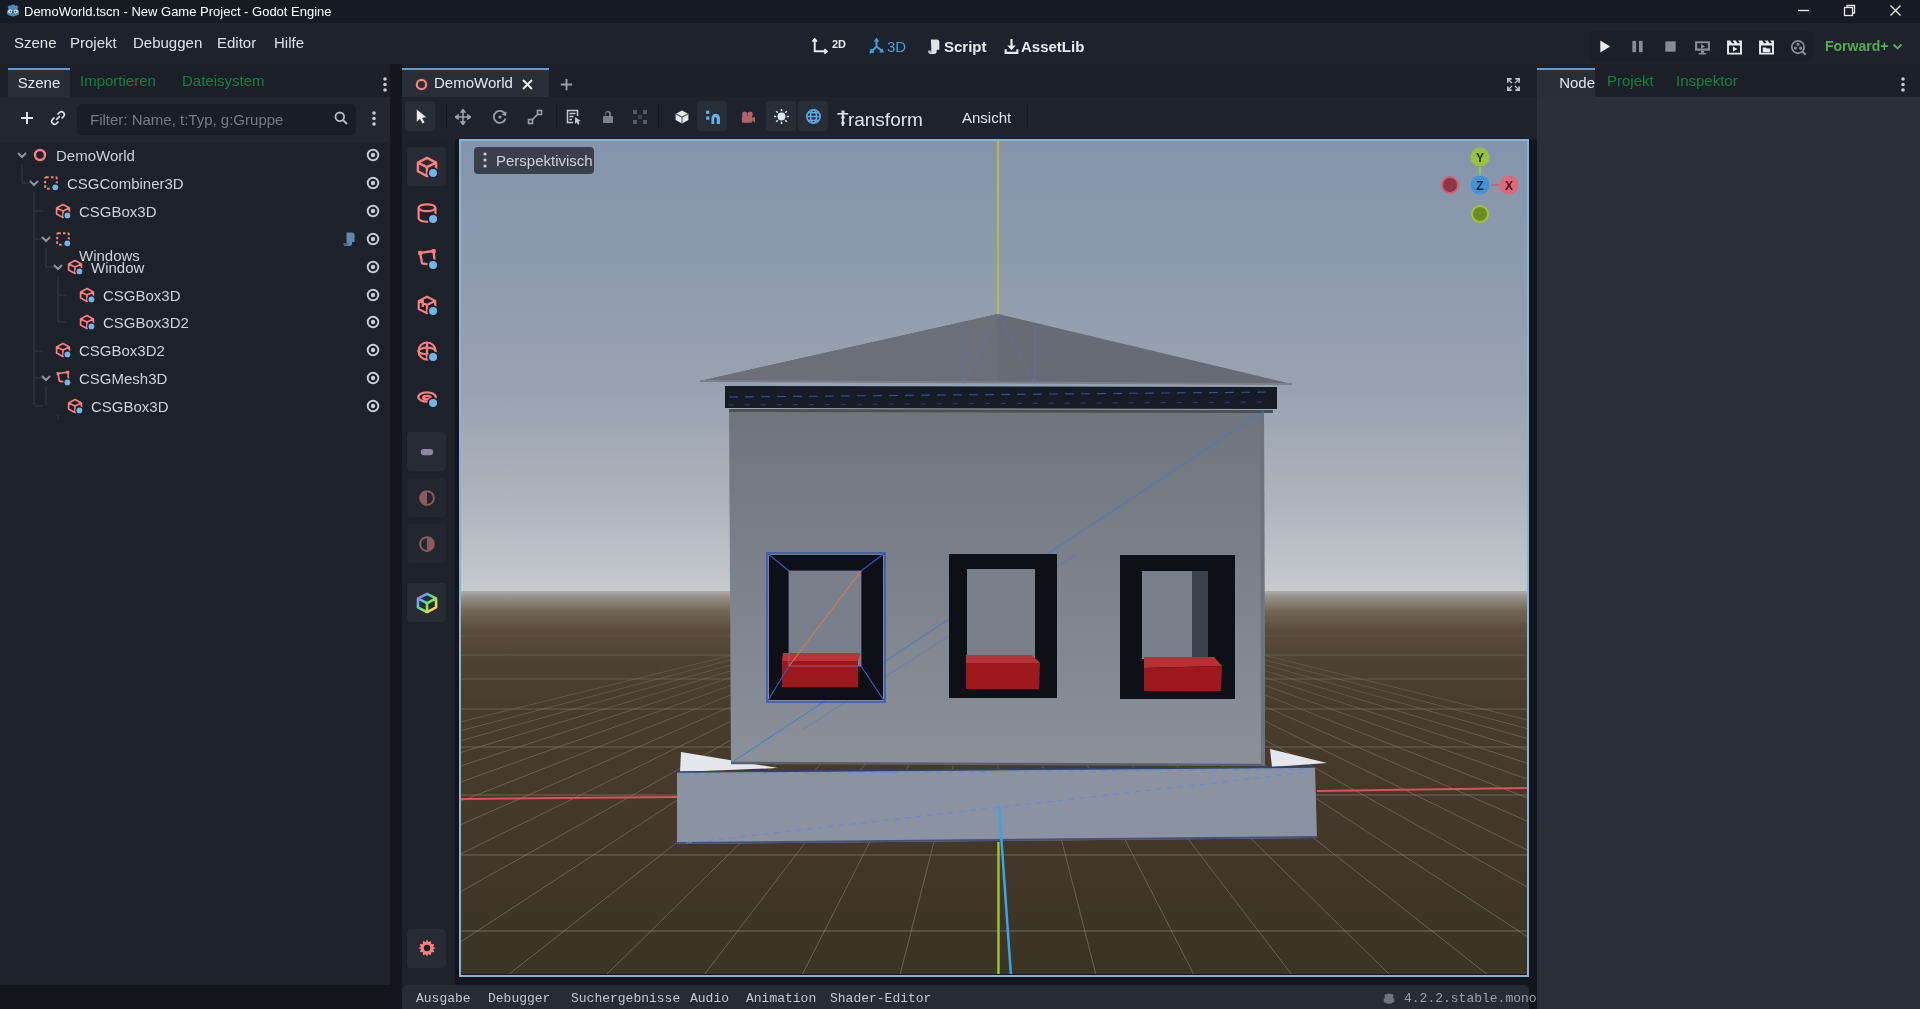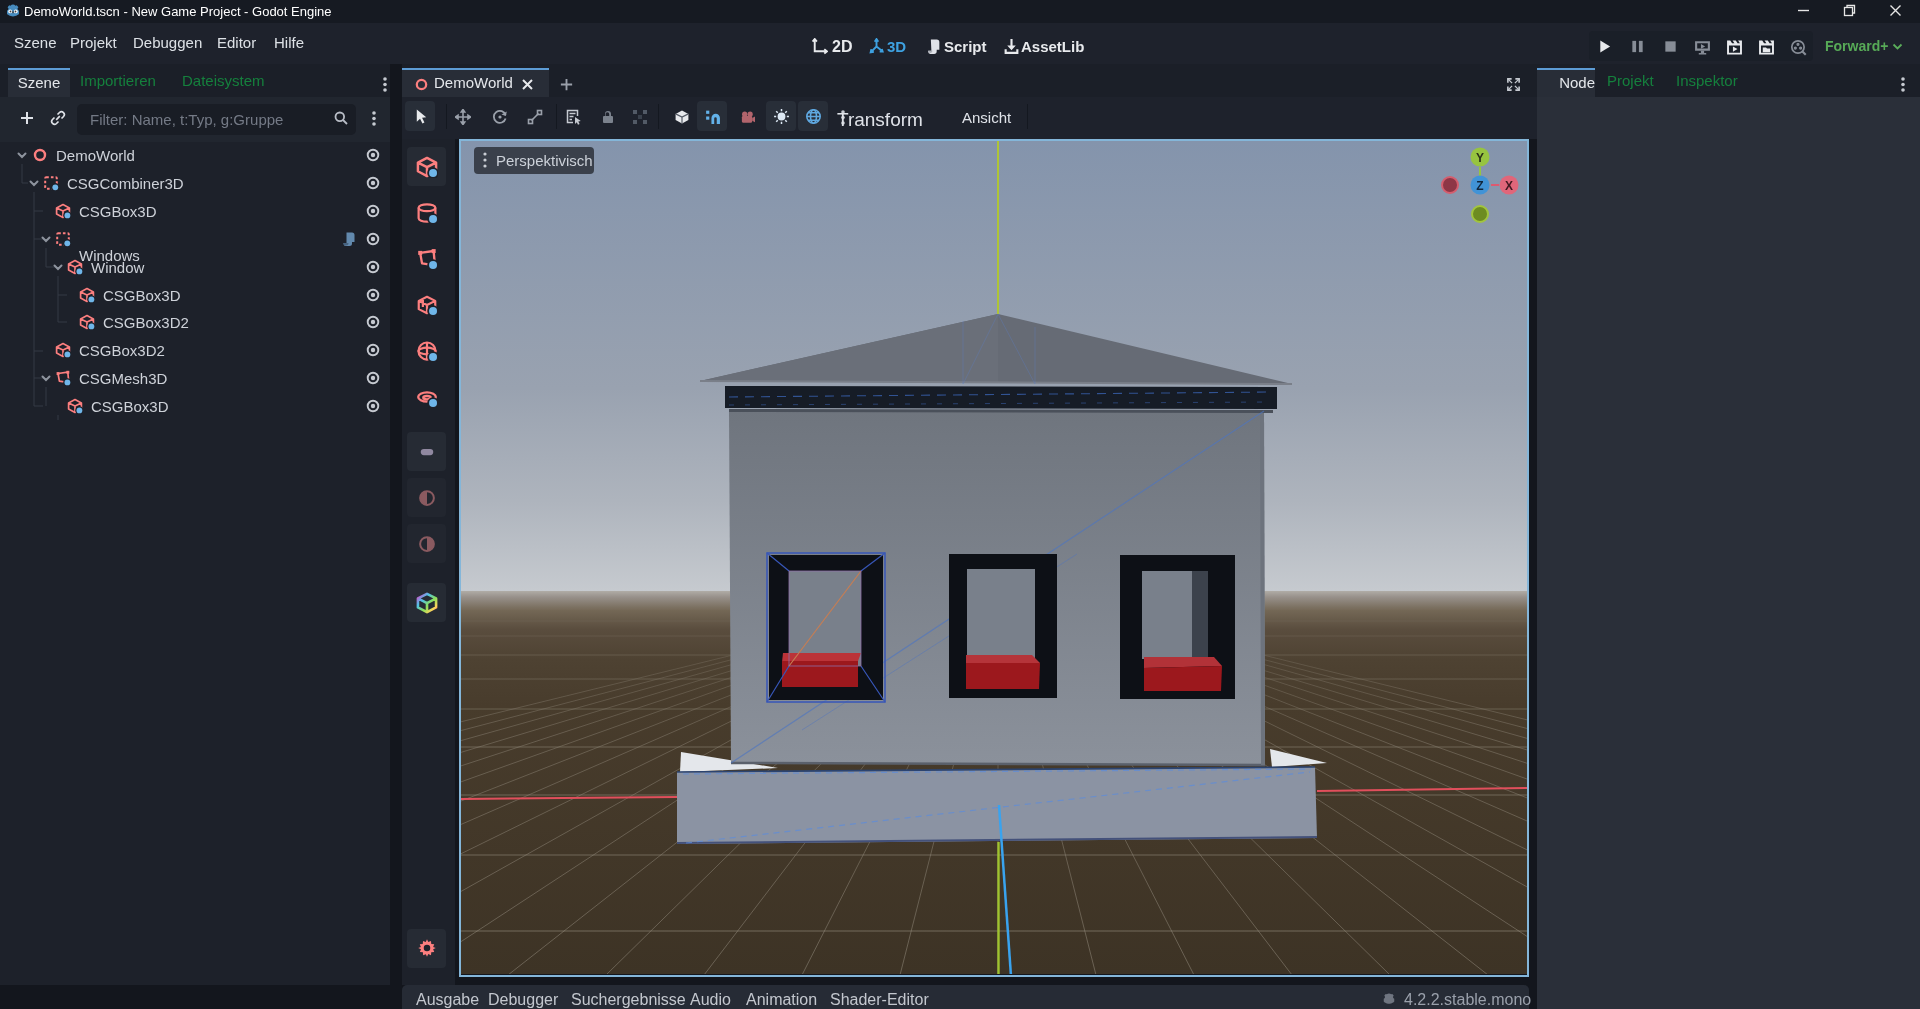--- a/index.html
+++ b/index.html
@@ -3,21 +3,21 @@
 <meta charset="utf-8">
 <style>
 * { margin:0; padding:0; box-sizing:border-box; }
 html,body { width:1920px; height:1009px; overflow:hidden; background:#13161d; font-family:"Liberation Sans", sans-serif; }
 #stage { position:relative; width:1920px; height:1009px; background:#13161d; }
 #stage div, #stage span { position:absolute; }
 .menuitem { top:34px; color:#dde1e6; font-size:15px; }
 .tab { height:29px; background:#282d37; border-top:2px solid #5d9cd5; color:#e4e7eb; font-size:15px; line-height:26px; top:68px; }
 .tabghost { top:64px; height:33px; color:#15803d; font-size:15px; line-height:33px; }
 .tlabel { font-size:15px; color:#ced2d9; }
-.bbitem { top:991px; font-size:16px; color:#c3c7ce; }
+.bbitem { top:991px; font-size:13px; color:#c3c7ce;font-family:Liberation Mono, monospace; }
 svg.ti, #stage svg { position:absolute; }
 </style>
 </head>
 <body>
 <div id="stage">
   <svg width="0" height="0" style="position:absolute">
     <defs>
       <g id="ic-chev">
           <path d="M4.5 6.5 L8 10 L11.5 6.5" stroke="#8e949e" stroke-width="2" fill="none" stroke-linecap="round"></path>
         </g>
@@ -362,30 +362,30 @@
       <path d="M1.5 1.5 L11.5 11.5 M11.5 1.5 L1.5 11.5" stroke="#e6e6e6" stroke-width="1.4"></path>
     </svg>
 
   <svg style="left:811px;top:38px" width="17" height="17" viewBox="0 0 16 16">
       <g stroke="#e8eaed" stroke-width="1.8" fill="none">
         <path d="M3.5 1.5 V12.5 H14.5"></path>
         <path d="M1.5 3.5 L3.5 1 L5.5 3.5"></path>
         <path d="M12.5 10.5 L15 12.5 L12.5 14.5"></path>
       </g>
     </svg>
-  <div style="left:832px;top:38px;font-size:16px;font-weight:bold;color:#e8eaed">2D</div>
+  <div style="left:832px;top:38px;font-size:11px;font-weight:bold;color:#e8eaed">2D</div>
   <svg style="left:868px;top:38px" width="17" height="17" viewBox="0 0 16 16">
       <g stroke="#3ea1e0" stroke-width="1.8" fill="none">
         <path d="M8 8 V2 M8 8 L3 13 M8 8 L13 12"></path>
         <path d="M6.3 3.5 L8 1 L9.7 3.5"></path>
         <path d="M3.2 10.5 L2.5 13.5 L5.5 13"></path>
         <path d="M11 12.8 L13.8 12.8 L13 10.3"></path>
       </g>
     </svg>
-  <div style="left:887px;top:38px;font-size:15px;font-weight:bold;color:#3ea1e0">3D</div>
+  <div style="left:887px;top:38px;font-size:15px;font-weight:normal;color:#3ea1e0">3D</div>
   <svg style="left:925px;top:38px" width="17" height="17" viewBox="0 0 16 16">
       <path d="M5.5 1.5 H11 a2.5 2.5 0 0 1 2.5 2.5 V11 H11 v1.5 a2.5 2.5 0 0 1 -2.5 2.5 H5 a2 2 0 0 1 -2-2 V12 h3 Z" fill="#dfe2e8"></path>
       <path d="M3 12 a2 2 0 0 0 4 0 Z" fill="#a9adb5"></path>
     </svg>
   <div style="left:944px;top:38px;font-size:15px;font-weight:bold;color:#e8eaed">Script</div>
   <svg style="left:1003px;top:38px" width="17" height="17" viewBox="0 0 16 16">
       <g fill="#e8eaed">
         <path d="M7 1 h2 v6 h3 L8 11.5 4 7 h3 Z"></path>
         <path d="M1.5 10.5 h2 v2.5 h9 v-2.5 h2 V15 h-13 Z"></path>
       </g>

